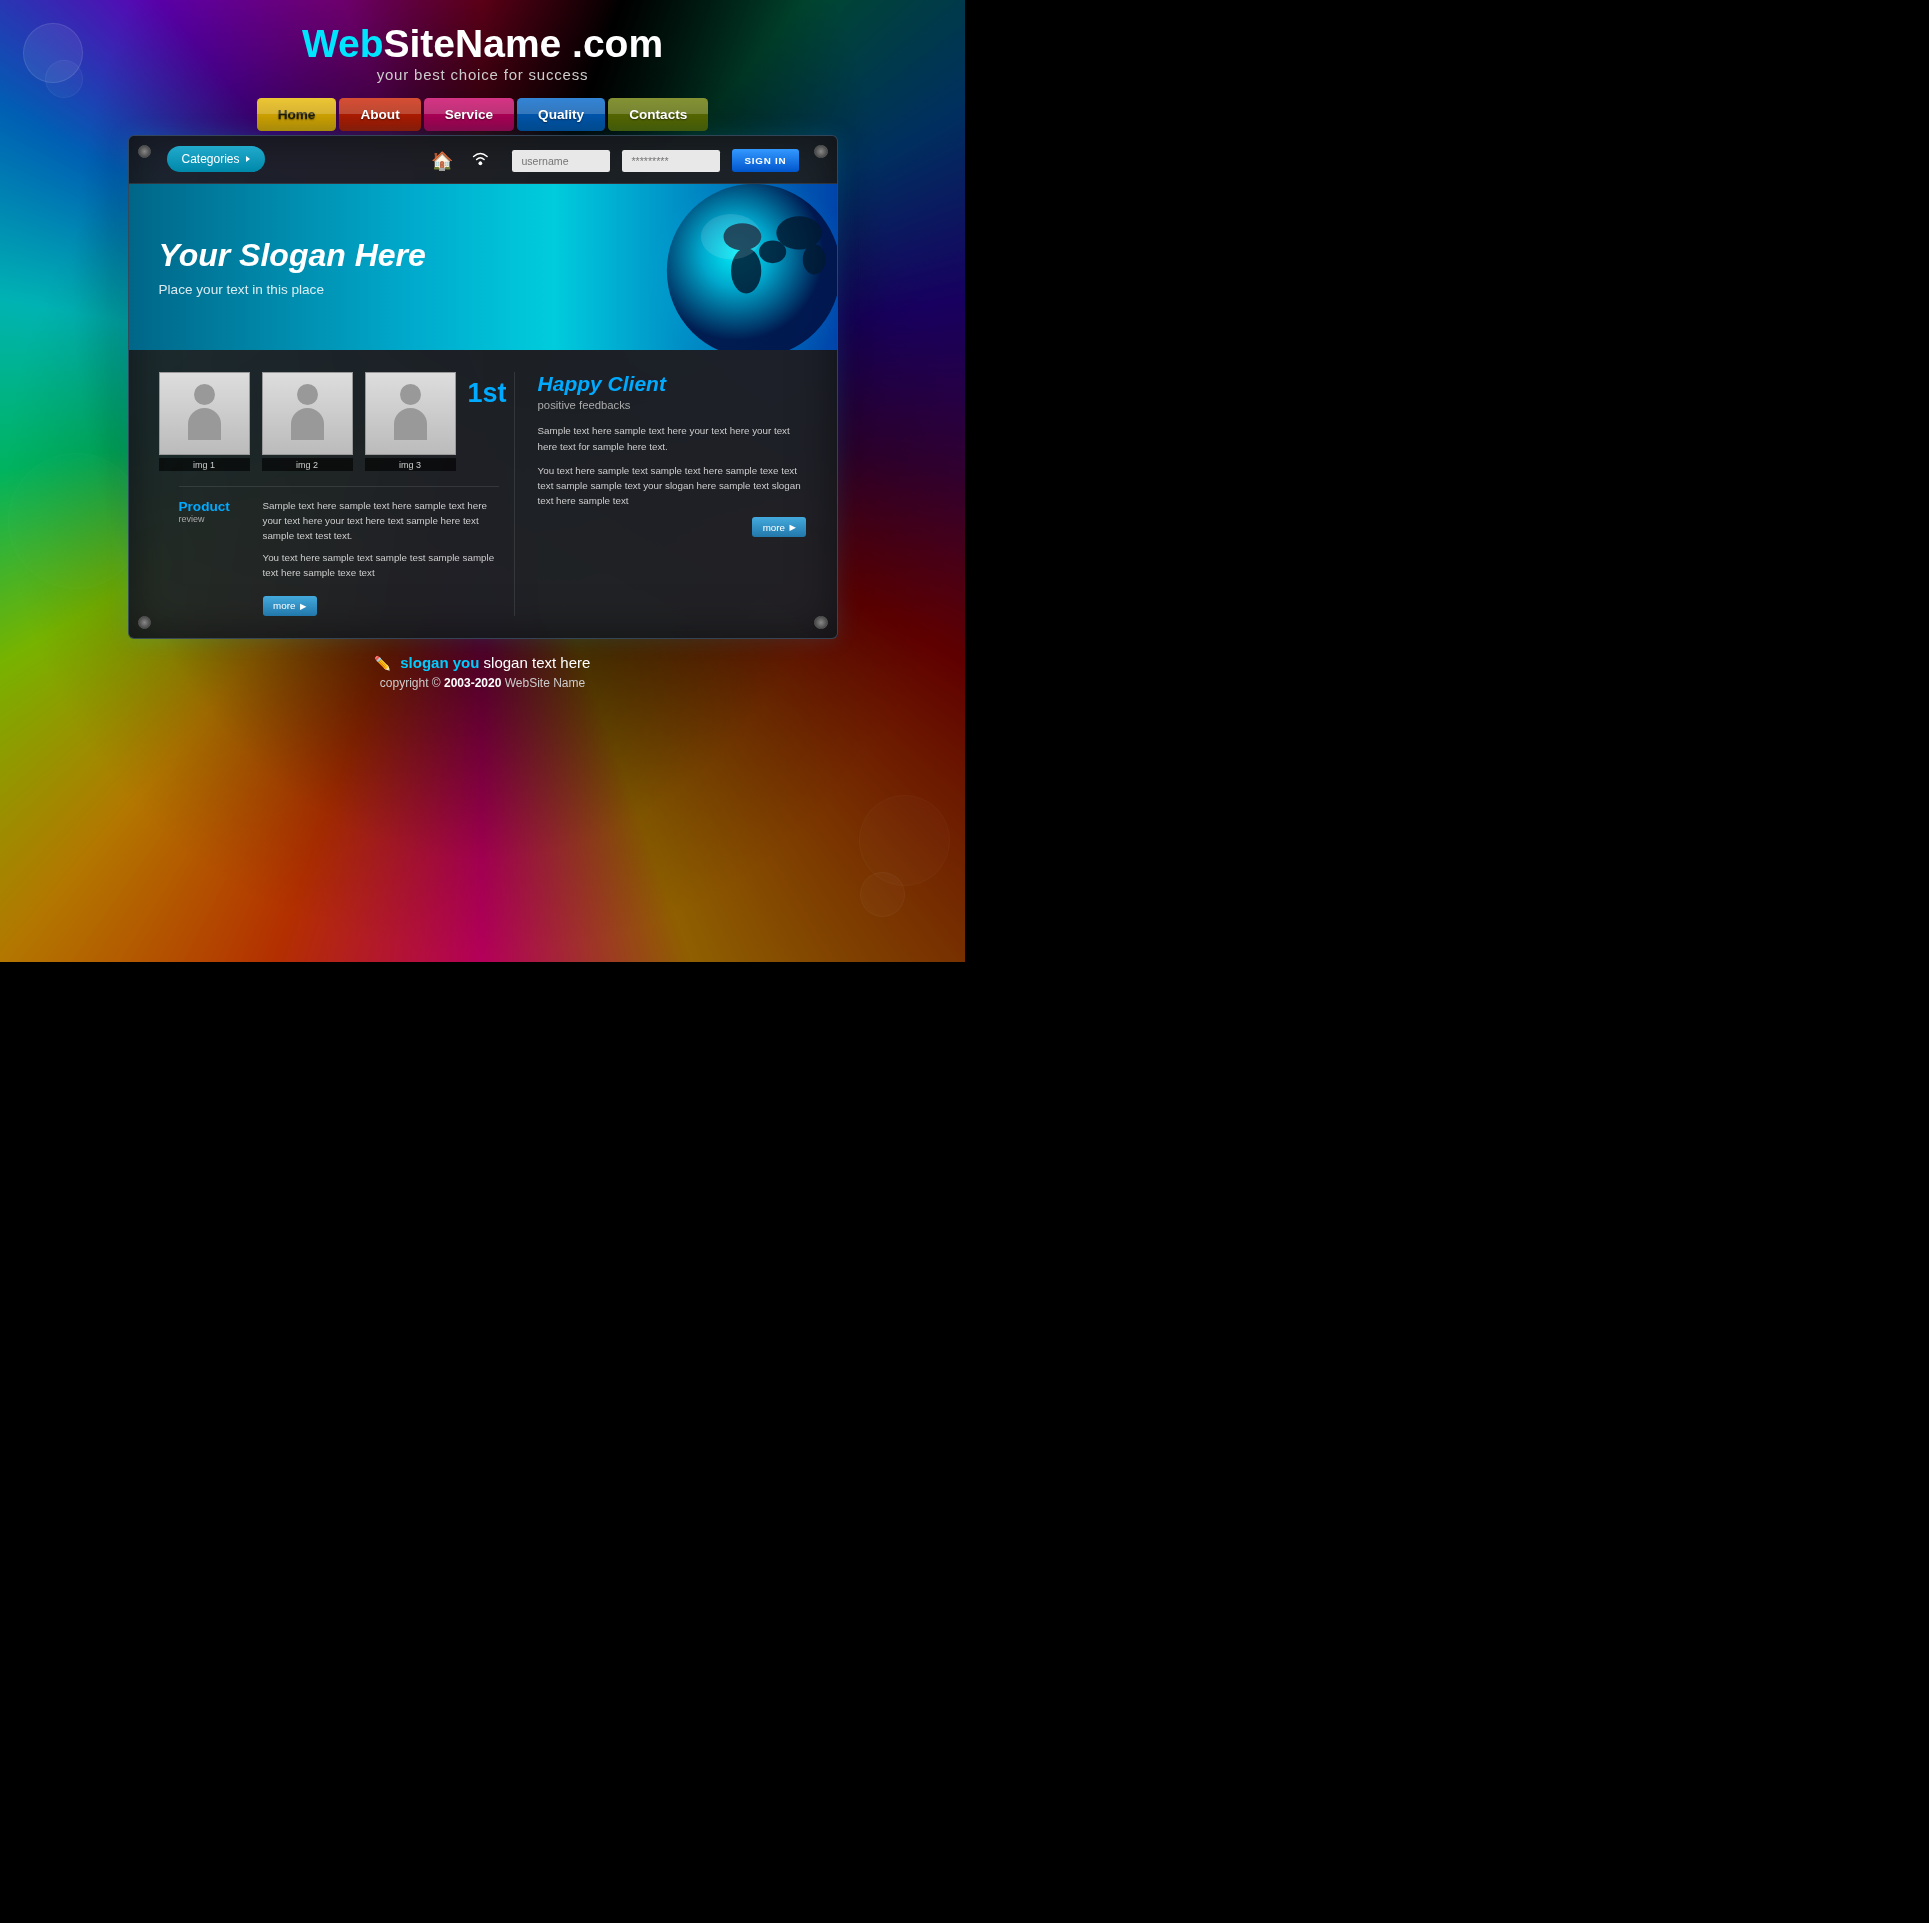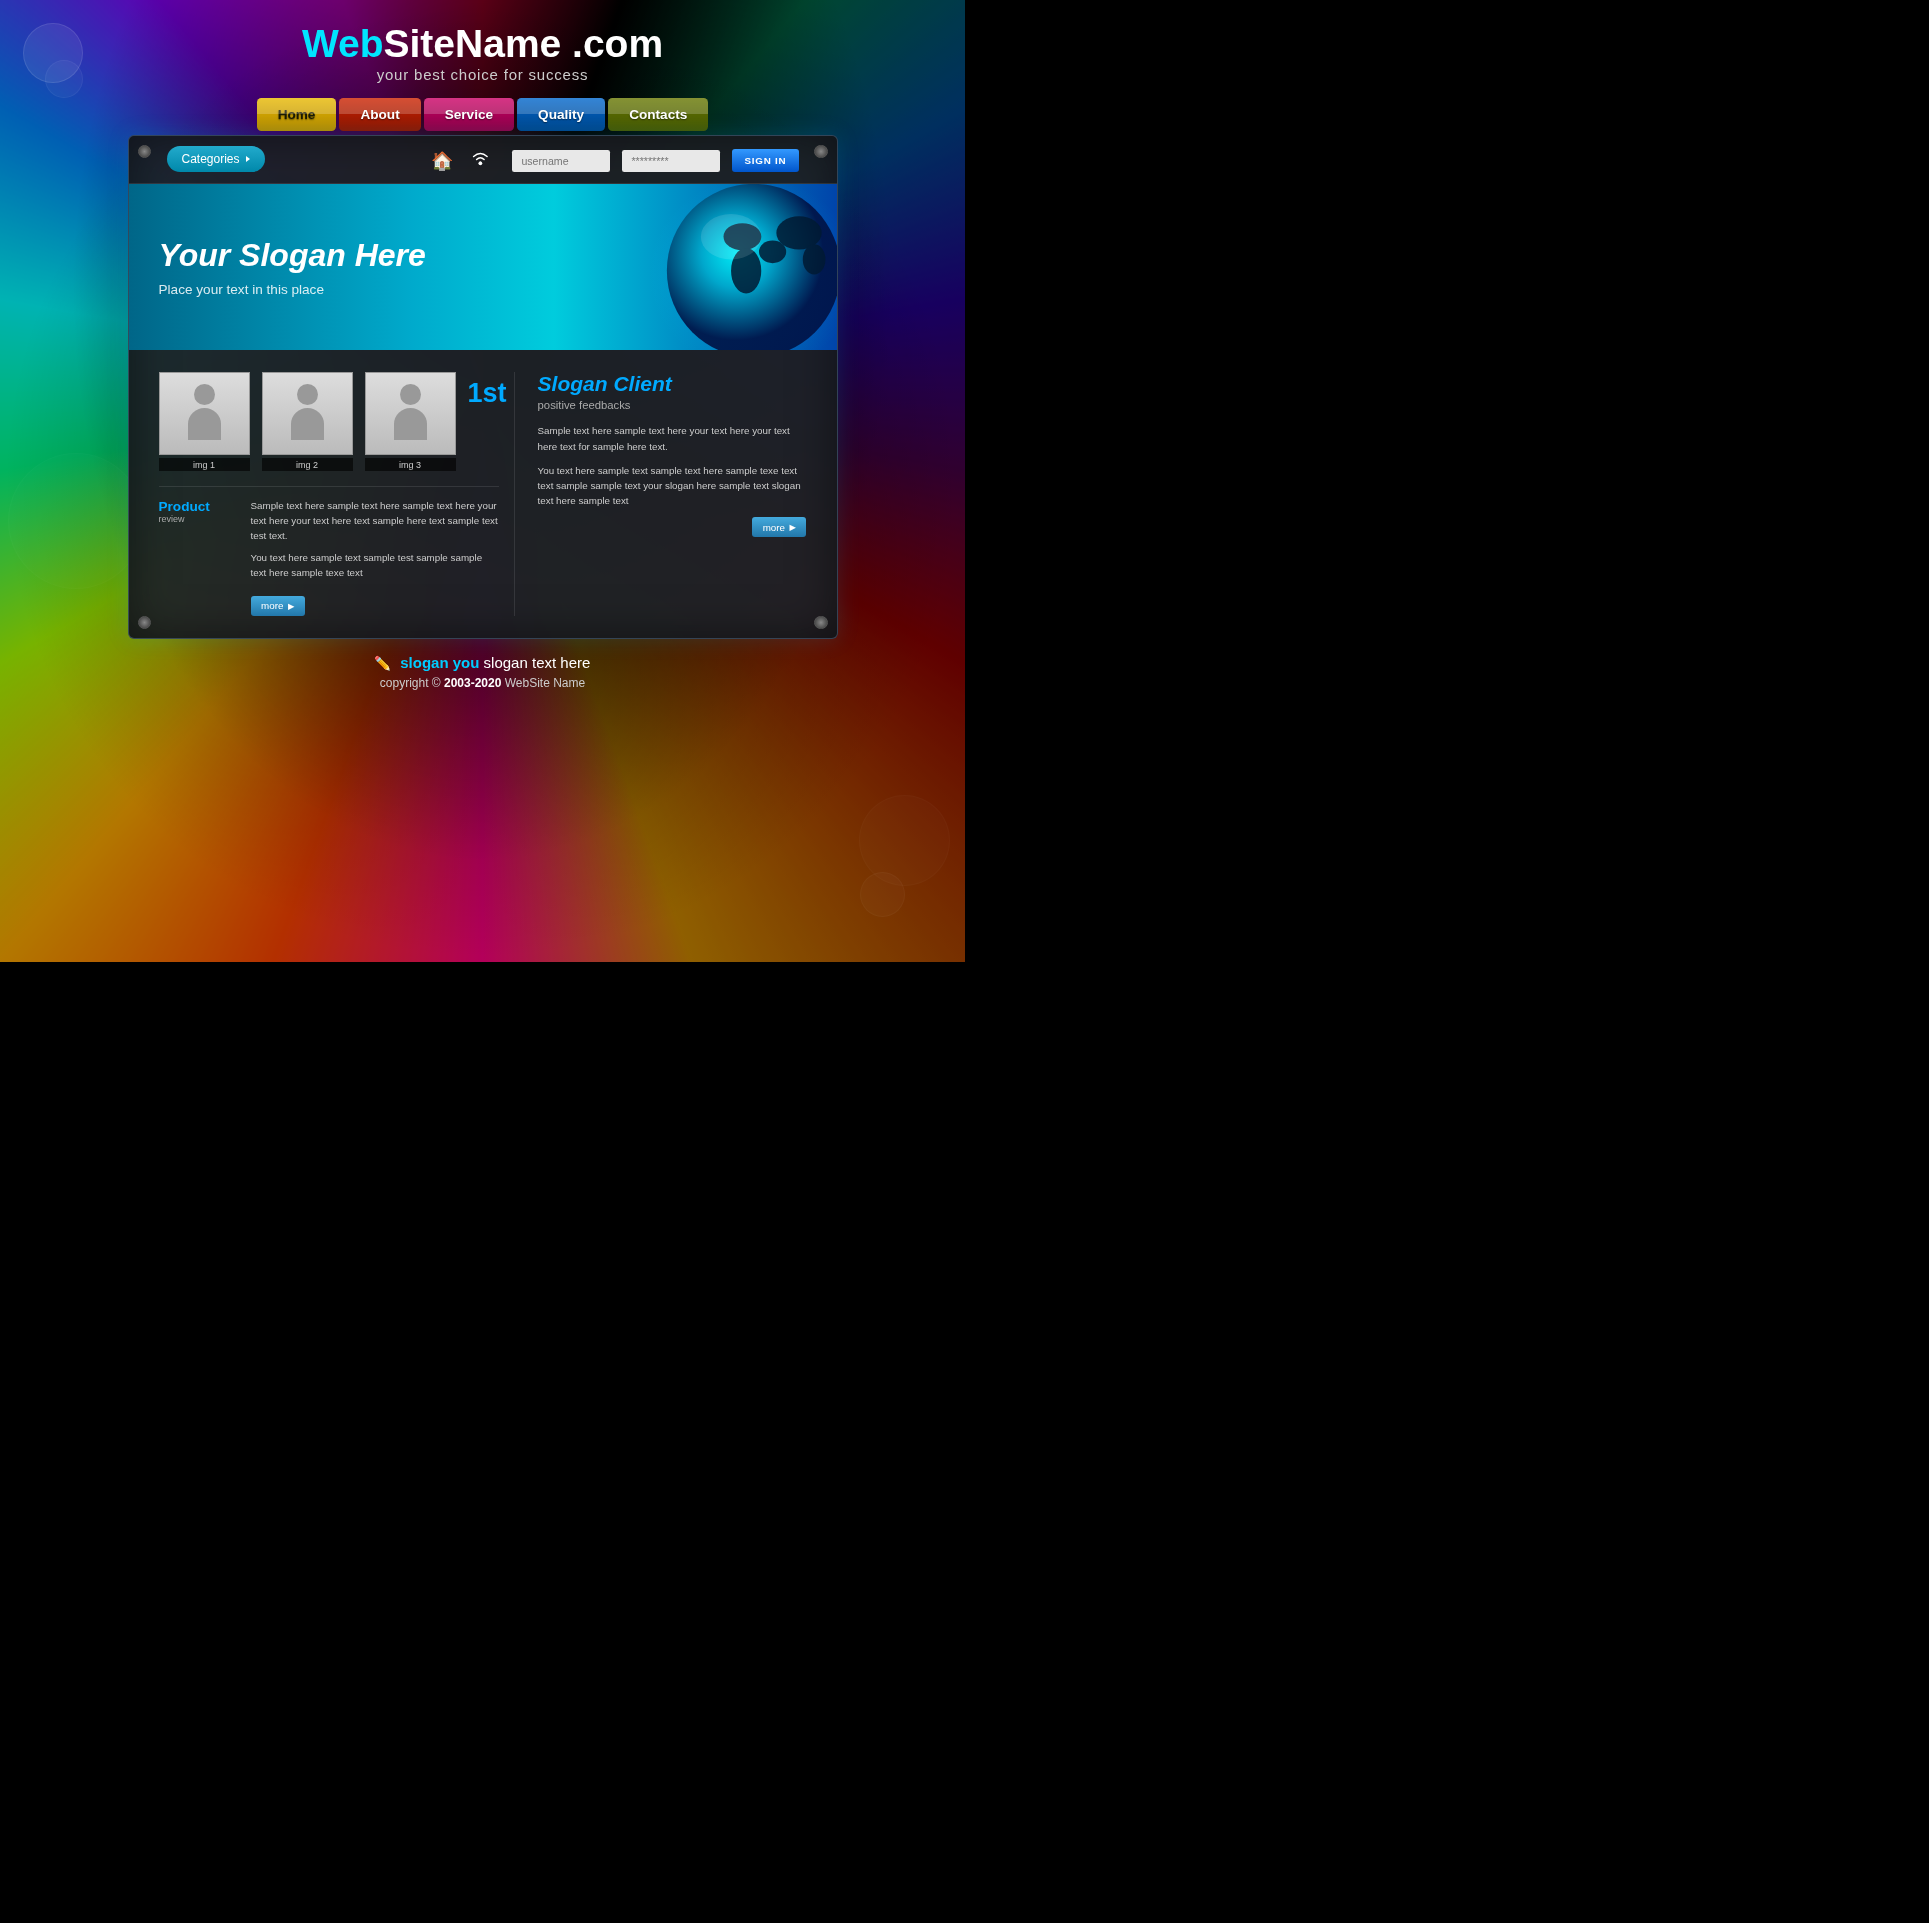--- a/index.html
+++ b/index.html
@@ -336,23 +336,24 @@
       font-weight: bold;
       color: #00aaff;
       align-self: flex-start;
       margin-top: 6px;
       margin-left: auto;
     }
 
     
     .product-section {
       display: flex;
-      gap: 16px;
+      gap: 8px;
       border-top: 0.8px solid rgba(255,255,255,0.1);
       padding-top: 12px;
+      margin-left: 20px;
     }
 
     .product-label {
       width: 76px;
       flex-shrink: 0;
     }
 
     .product-title {
       font-size: 13.6px;
       font-weight: bold;
@@ -598,21 +599,21 @@
             <button class="more-btn">
               <span>more</span>
               <span class="more-arrow">▶</span>
             </button>
           </div>
         </div>
 
       </div>
 
       <div class="right-col">
-        <div class="happy-title">Slogan Client</div>
+        <div class="happy-title">Happy Client</div>
         <div class="happy-sub">positive feedbacks</div>
         <div class="happy-text">
           <p>Sample text here sample text here your text here your text here text for sample here text.</p>
           <p>You text here sample text sample text here sample texe text text sample sample text your slogan here sample text slogan text here sample text</p>
         </div>
         <button class="more-btn" style="margin-left: auto; display: flex;">
           <span>more</span>
           <span class="more-arrow">▶</span>
         </button>
       </div>

